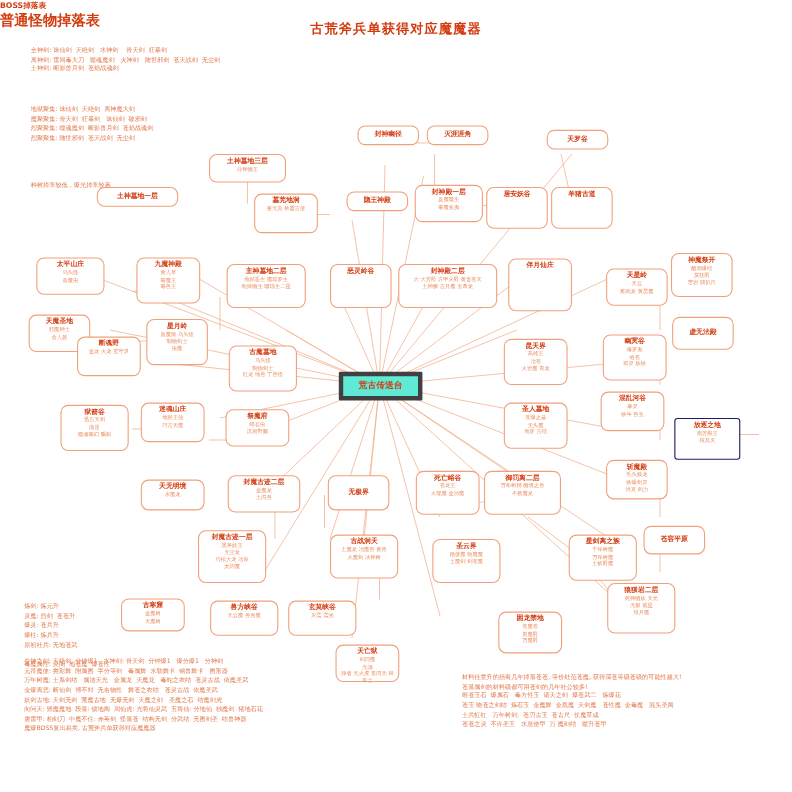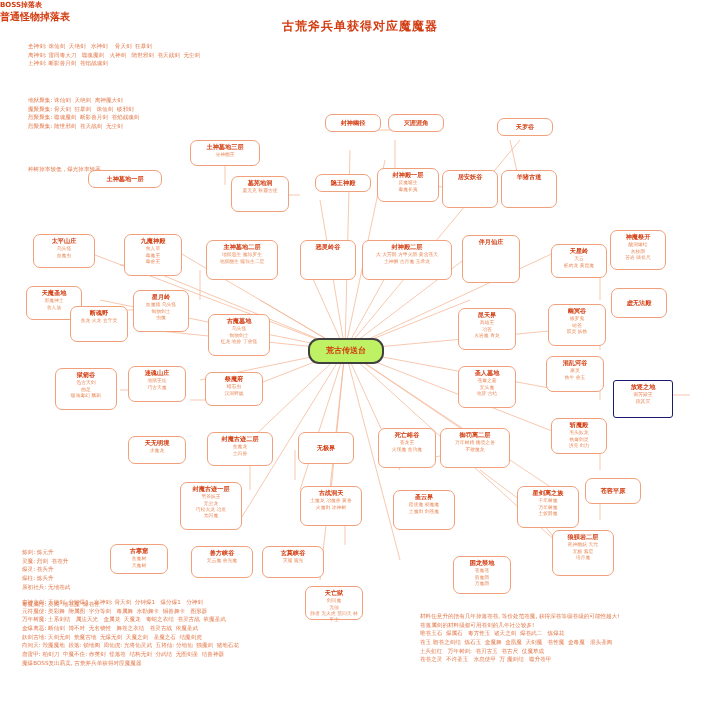--- a/index.html
+++ b/index.html
@@ -12,34 +12,34 @@
   .title{
     position:absolute;left:0;right:0;top:18px;text-align:center;
     font-size:12px;font-weight:bold;color:#d23c10;letter-spacing:1px;
   }
   .legend{position:absolute;font-size:5.6px;line-height:1.55;color:#e2784a;white-space:pre;}
   #legend-weapons{left:28px;top:42px;}
   #legend-armor{left:28px;top:96px;}
   #legend-note{left:28px;top:165px;}
   #legend-bossdrop-title{left:120px;top:586px;font-size:7px;font-weight:bold;color:#d23c10;}
   #legend-bossdrop{left:22px;top:598px;}
-  #legend-normaldrop-title{left:470px;top:598px;font-size:10px;font-weight:bold;color:#d23c10;}
+  #legend-normaldrop-title{left:470px;top:598px;font-size:13px;font-weight:bold;color:#d23c10;}
   #legend-normaldrop{left:420px;top:612px;}
   #legend-bottomleft{left:22px;top:548px;}
 
   .node{
     position:absolute;border:1px solid #f0a07a;border-radius:7px;
     background:#ffffff;box-sizing:border-box;
     display:flex;flex-direction:column;align-items:center;
     padding:2px 2px 2px 2px;
   }
   .node .nm{font-size:6.2px;color:#d23c10;font-weight:bold;line-height:1.3;text-align:center;white-space:nowrap;}
   .node .sub{font-size:4.8px;color:#e98b5c;line-height:1.35;text-align:center;white-space:pre-line;margin-top:1px;}
   .hub{
-    border:2px solid #404040;border-radius:11px;background:#bef264;
+    border:4px solid #404040;border-radius:1px;background:#5eead4;
   }
   .hub .nm{font-size:8px;}
   .highlight{border:1px solid #1b1b6e;border-radius:3px;}
   .highlight .nm{color:#d23c10;}
 </style>
 </head>
 <body>
 
 <div class="title">古荒斧兵单获得对应魔魔器</div>
 

